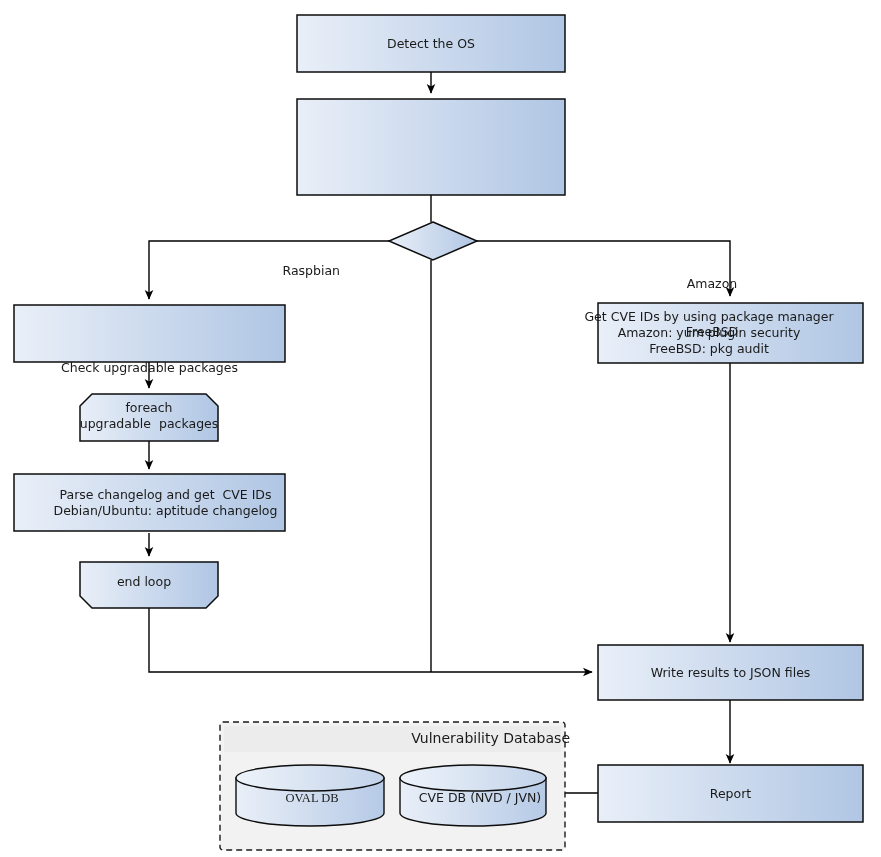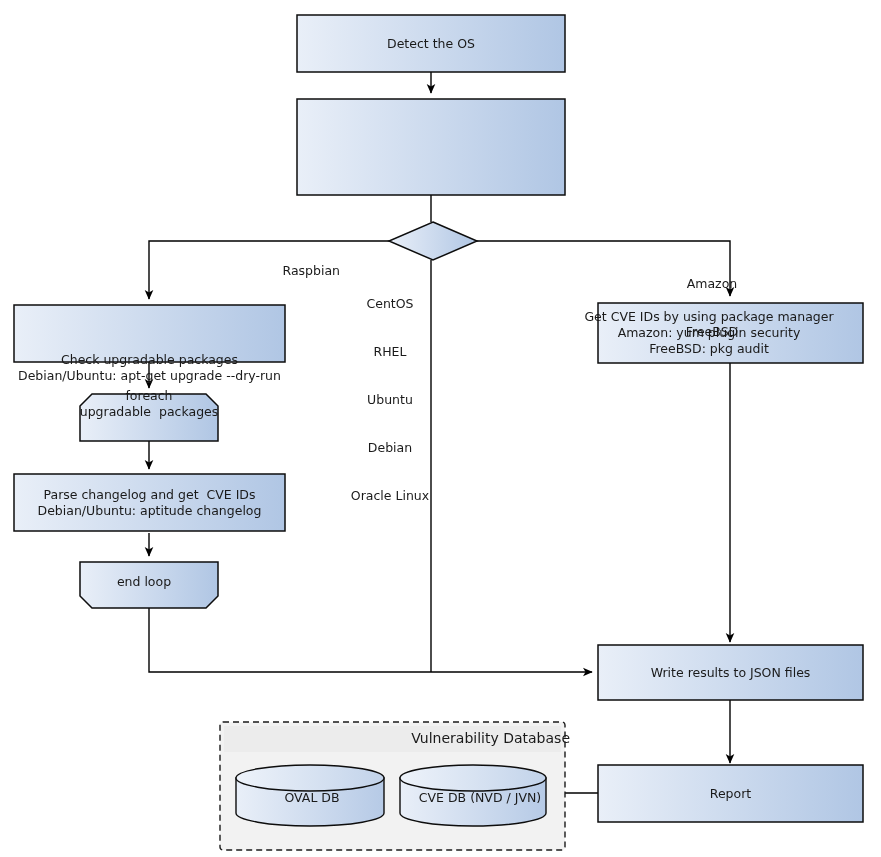--- a/index.html
+++ b/index.html
@@ -149,60 +149,52 @@
       <path d="M 400 778 L 400 813 A 73 13 0 0 0 546 813 L 546 778 Z" fill="url(#cylGrad)"></path>
       <ellipse cx="473" cy="778" rx="73" ry="13" fill="url(#cylTopGrad)"></ellipse>
     </g>
   </svg>
 
   <div class="node-label" style="left:297px; top:15px; width:268px; height:57px;">Detect the OS</div>
 
 
   <div class="node-label" style="left:14px; top:305px; width:271px; height:57px;margin-top:34px;">
     <span>Check upgradable packages</span>
-    <span>Debian/Ubuntu: apt-get upgrade --dry-run</span>
-  </div>
-
-  <div class="node-label" style="left:80px; top:380px; width:138px; height:47px;">
+  </div>
+
+  <div class="node-label" style="left:80px; top:392px; width:138px; height:47px;">
     <span>foreach</span>
     <span>upgradable  packages</span>
   </div>
 
-  <div class="node-label" style="left:14px; top:474px; width:271px; height:57px;">
+  <div class="node-label" style="left:14px; top:474px; width:271px; height:57px;padding-left:16px;">
     <span>Parse changelog and get  CVE IDs</span>
     <span>Debian/Ubuntu: aptitude changelog</span>
   </div>
 
   <div class="node-label" style="left:80px; top:562px; width:128px; height:40px;">end loop</div>
 
   <div class="node-label" style="left:598px; top:303px; width:222px; height:60px;">
     <span>Get CVE IDs by using package manager</span>
     <span>Amazon: yum plugin security</span>
     <span>FreeBSD: pkg audit</span>
   </div>
 
   <div class="node-label" style="left:598px; top:645px; width:265px; height:55px;">Write results to JSON files</div>
 
   <div class="node-label" style="left:598px; top:765px; width:265px; height:57px;">Report</div>
 
-  <div class="node-label" style="left:236px; top:778px; width:152px; height:40px;">OVAL DB</div>
+  <div class="node-label" style="left:236px; top:778px; width:152px; height:40px;font-family:Liberation Serif, serif;">OVAL DB</div>
 
   <div class="node-label" style="left:400px; top:778px; width:160px; height:40px;">CVE DB (NVD / JVN)</div>
 
   <div class="group-title" style="left:260px; top:729px; width:310px;text-align:right;">Vulnerability Database</div>
 
   <div class="edge-label" style="left:160px; top:263px; width:180px;text-align:right;">Raspbian</div>
 
-  <div class="edge-label" style="left:300px; top:264px; width:180px;">
-    <div>CentOS</div>
-    <div>RHEL</div>
-    <div>Ubuntu</div>
-    <div>Debian</div>
-    <div>Oracle Linux</div>
-  </div>
 
   <div class="edge-label" style="left:622px; top:244px; width:180px;">
     <div>Amazon</div>
     <div>FreeBSD</div>
   </div>
 
   <div class="hit" style="left:297px; top:15px; width:268px; height:57px;"></div>
   <div class="hit" style="left:297px; top:99px; width:268px; height:96px;"></div>
   <div class="hit" style="left:389px; top:222px; width:88px; height:38px;"></div>
   <div class="hit" style="left:14px; top:305px; width:271px; height:57px;"></div>

